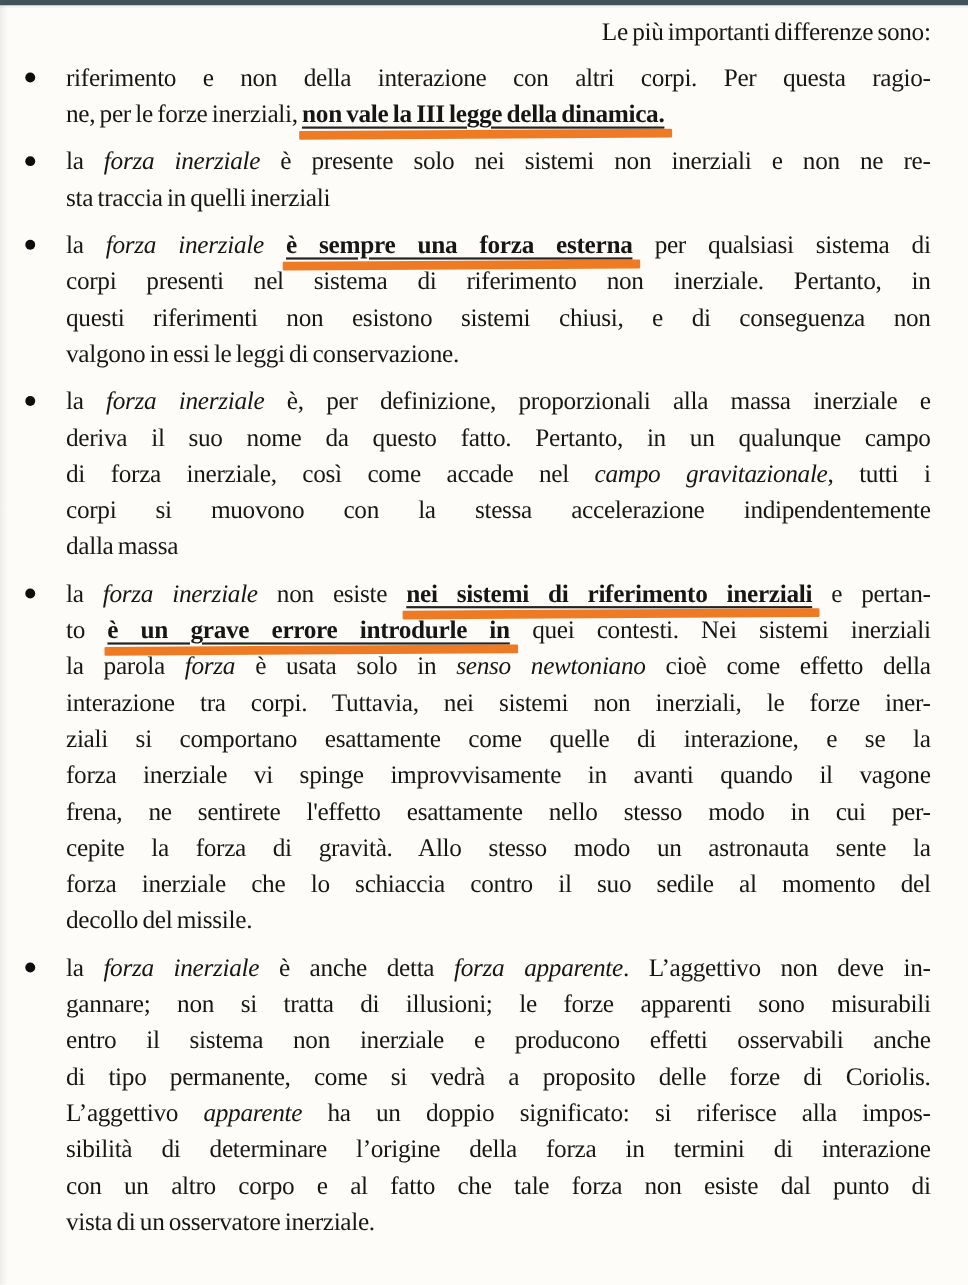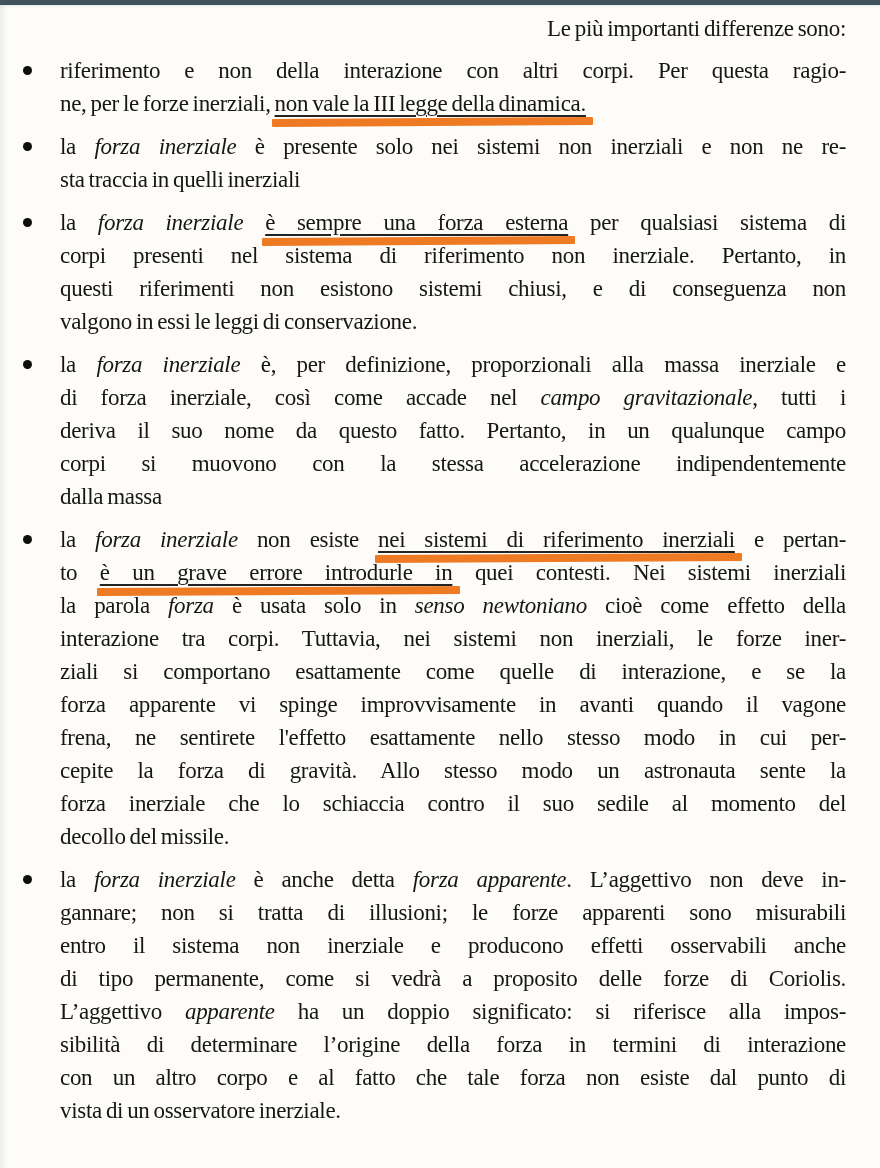--- a/index.html
+++ b/index.html
@@ -60,20 +60,21 @@
     text-align-last:left;
     -moz-text-align-last:left;
   }
   .it{font-style:italic;}
   .mk{
     position:relative;
     text-decoration:underline;
     text-decoration-thickness:1.8px;
     text-underline-offset:4px;
     text-decoration-color:#232323;
+    font-weight:bold;
   }
   .mk::after{
     content:"";
     position:absolute;
     left:-3px;right:-7px;bottom:-10px;height:8px;
     background:var(--hl);
     border-radius:1px;
     transform:rotate(-0.35deg);
   }
 </style>
@@ -96,32 +97,32 @@
         <div class="line last"><span>sta traccia in quelli inerziali</span></div>
       </div>
       <div class="bullet">
         <div class="line"><span>la </span><span class="it">forza inerziale</span><span> </span><span class="mk">è sempre una forza esterna</span><span> per qualsiasi sistema di</span></div>
         <div class="line"><span>corpi presenti nel sistema di riferimento non inerziale. Pertanto, in</span></div>
         <div class="line"><span>questi riferimenti non esistono sistemi chiusi, e di conseguenza non</span></div>
         <div class="line last"><span>valgono in essi le leggi di conservazione.</span></div>
       </div>
       <div class="bullet">
         <div class="line"><span>la </span><span class="it">forza inerziale</span><span> è, per definizione, proporzionali alla massa inerziale e</span></div>
+        <div class="line"><span>deriva il suo nome da questo fatto. Pertanto, in un qualunque campo</span></div>
         <div class="line"><span>di forza inerziale, così come accade nel </span><span class="it">campo gravitazionale</span><span>, tutti i</span></div>
-        <div class="line"><span>deriva il suo nome da questo fatto. Pertanto, in un qualunque campo</span></div>
         <div class="line"><span>corpi si muovono con la stessa accelerazione indipendentemente</span></div>
         <div class="line last"><span>dalla massa</span></div>
       </div>
       <div class="bullet">
         <div class="line"><span>la </span><span class="it">forza inerziale</span><span> non esiste </span><span class="mk">nei sistemi di riferimento inerziali</span><span> e pertan-</span></div>
         <div class="line"><span>to </span><span class="mk">è un grave errore introdurle in</span><span> quei contesti. Nei sistemi inerziali</span></div>
         <div class="line"><span>la parola </span><span class="it">forza</span><span> è usata solo in </span><span class="it">senso newtoniano</span><span> cioè come effetto della</span></div>
         <div class="line"><span>interazione tra corpi. Tuttavia, nei sistemi non inerziali, le forze iner-</span></div>
         <div class="line"><span>ziali si comportano esattamente come quelle di interazione, e se la</span></div>
-        <div class="line"><span>forza apparente vi spinge improvvisamente in avanti quando il vagone</span></div>
+        <div class="line"><span>forza inerziale vi spinge improvvisamente in avanti quando il vagone</span></div>
         <div class="line"><span>frena, ne sentirete l'effetto esattamente nello stesso modo in cui per-</span></div>
         <div class="line"><span>cepite la forza di gravità. Allo stesso modo un astronauta sente la</span></div>
         <div class="line"><span>forza inerziale che lo schiaccia contro il suo sedile al momento del</span></div>
         <div class="line last"><span>decollo del missile.</span></div>
       </div>
       <div class="bullet">
         <div class="line"><span>la </span><span class="it">forza inerziale</span><span> è anche detta </span><span class="it">forza apparente</span><span>. L’aggettivo non deve in-</span></div>
         <div class="line"><span>gannare; non si tratta di illusioni; le forze apparenti sono misurabili</span></div>
         <div class="line"><span>entro il sistema non inerziale e producono effetti osservabili anche</span></div>
         <div class="line"><span>di tipo permanente, come si vedrà a proposito delle forze di Coriolis.</span></div>

